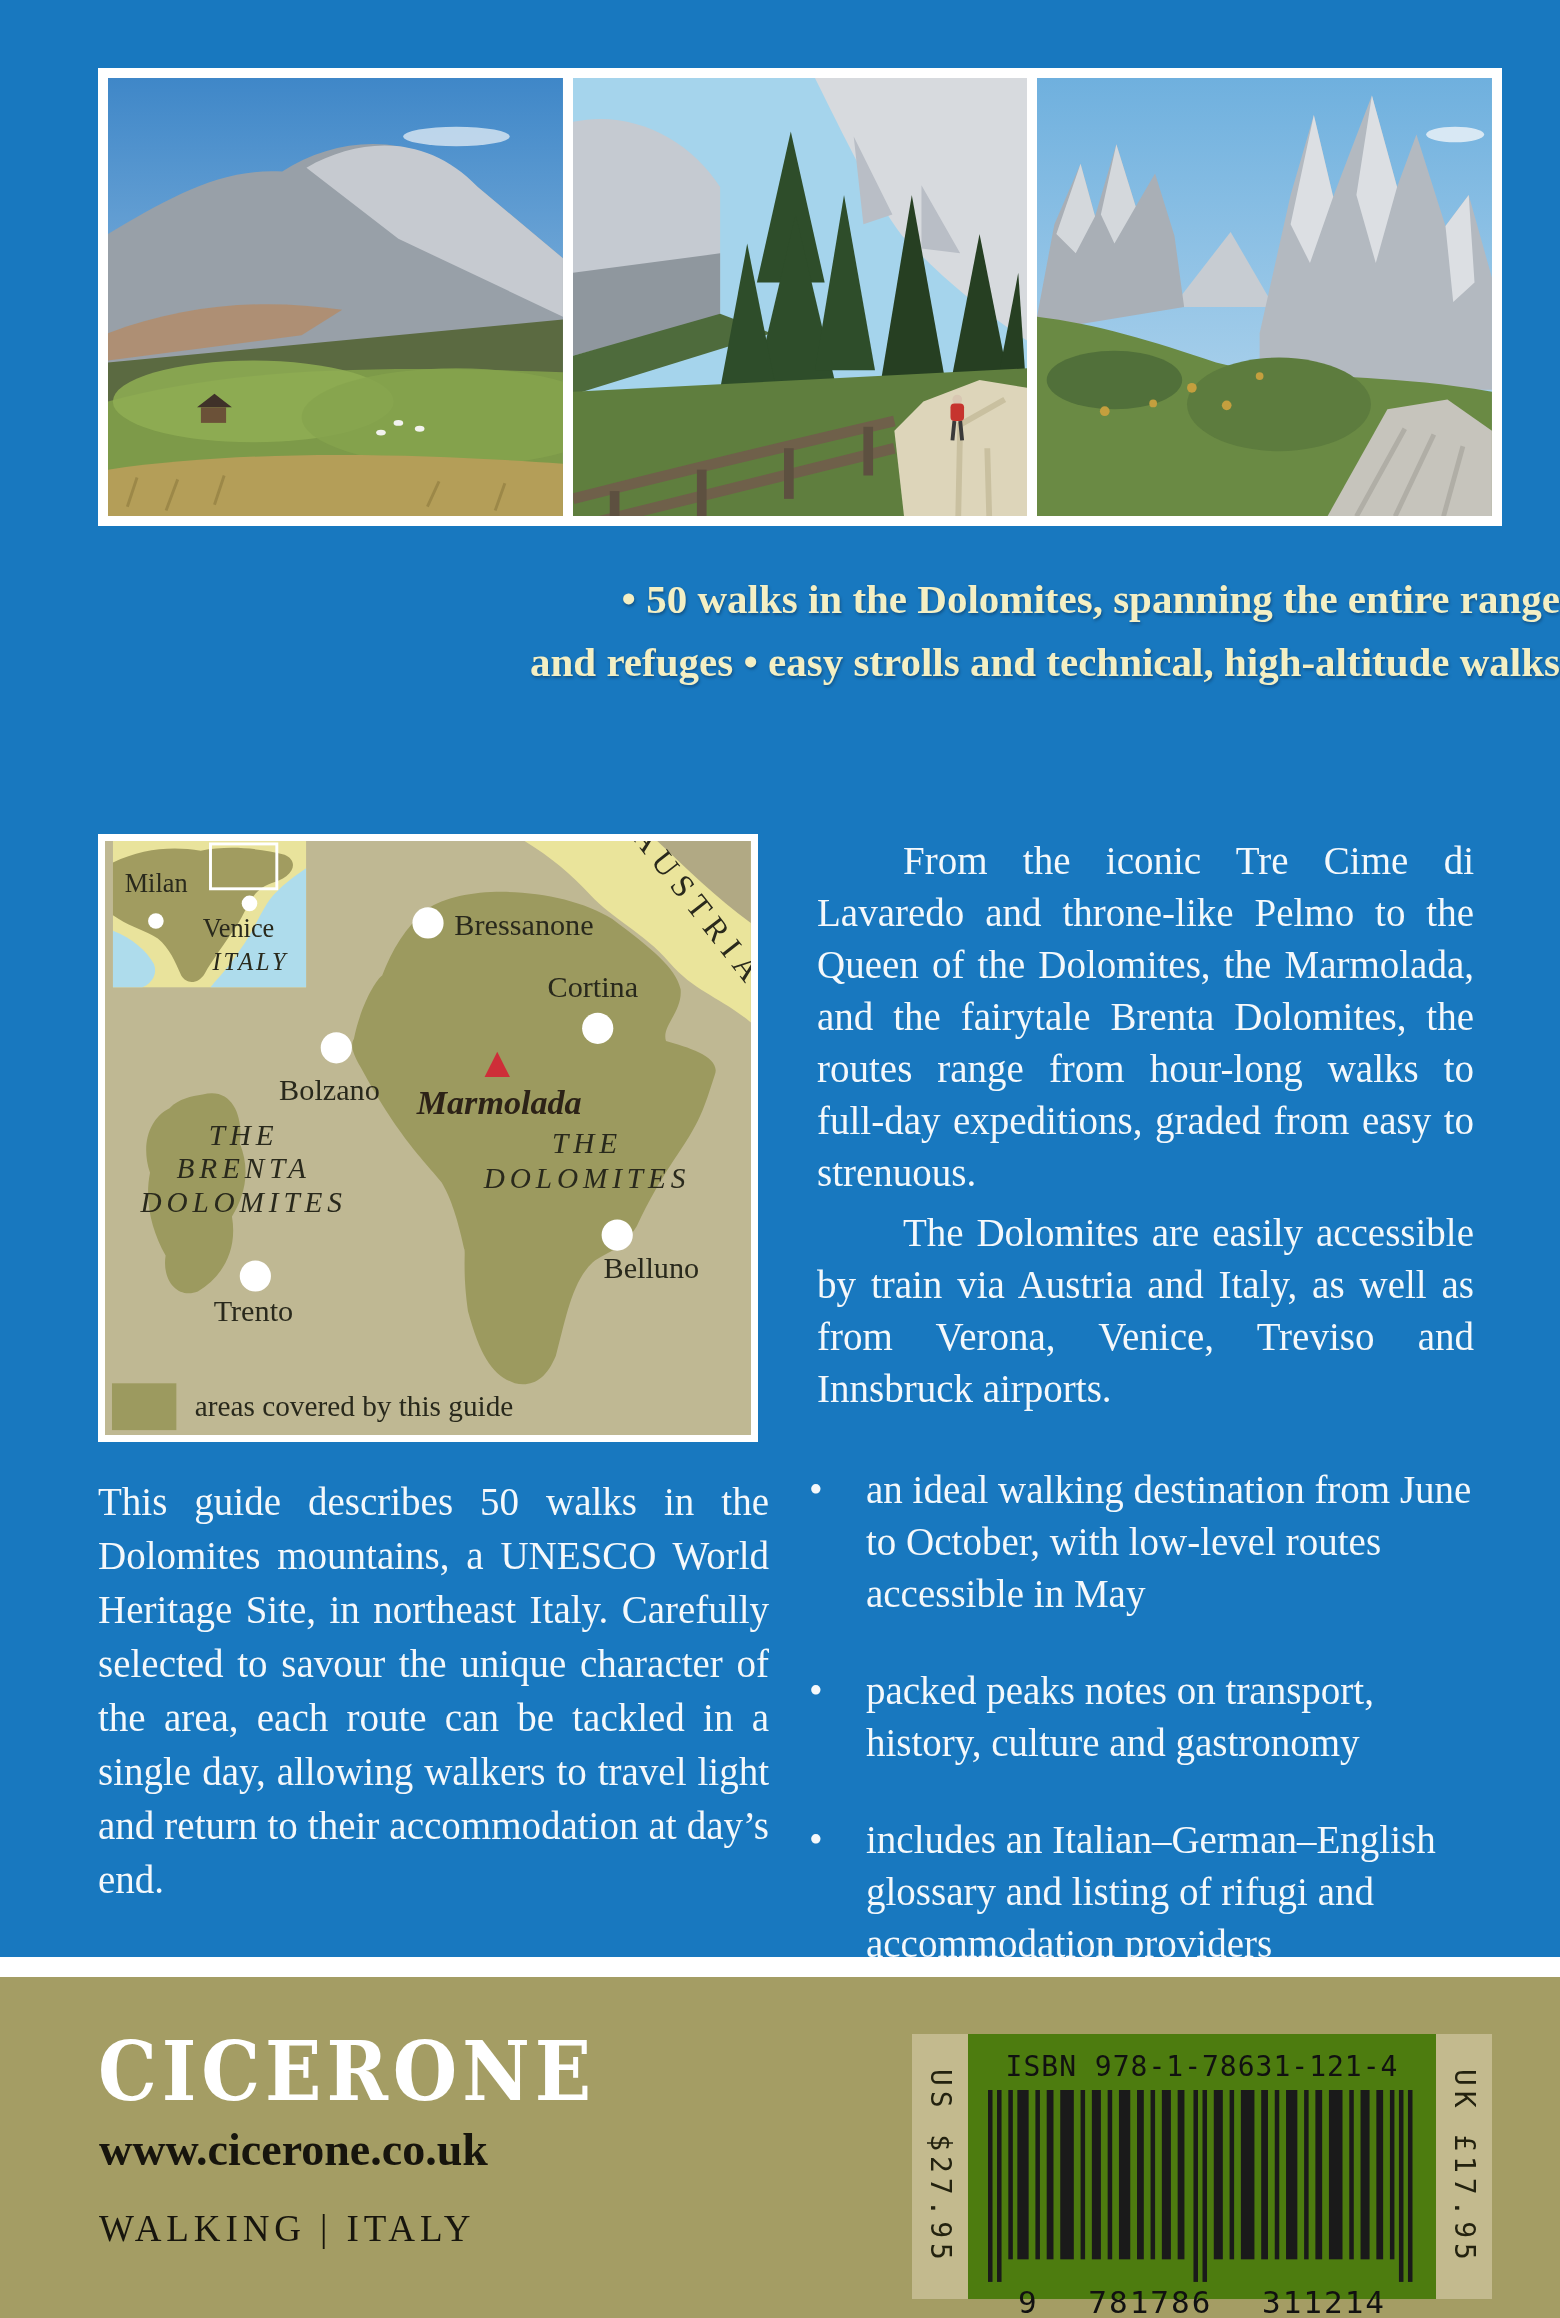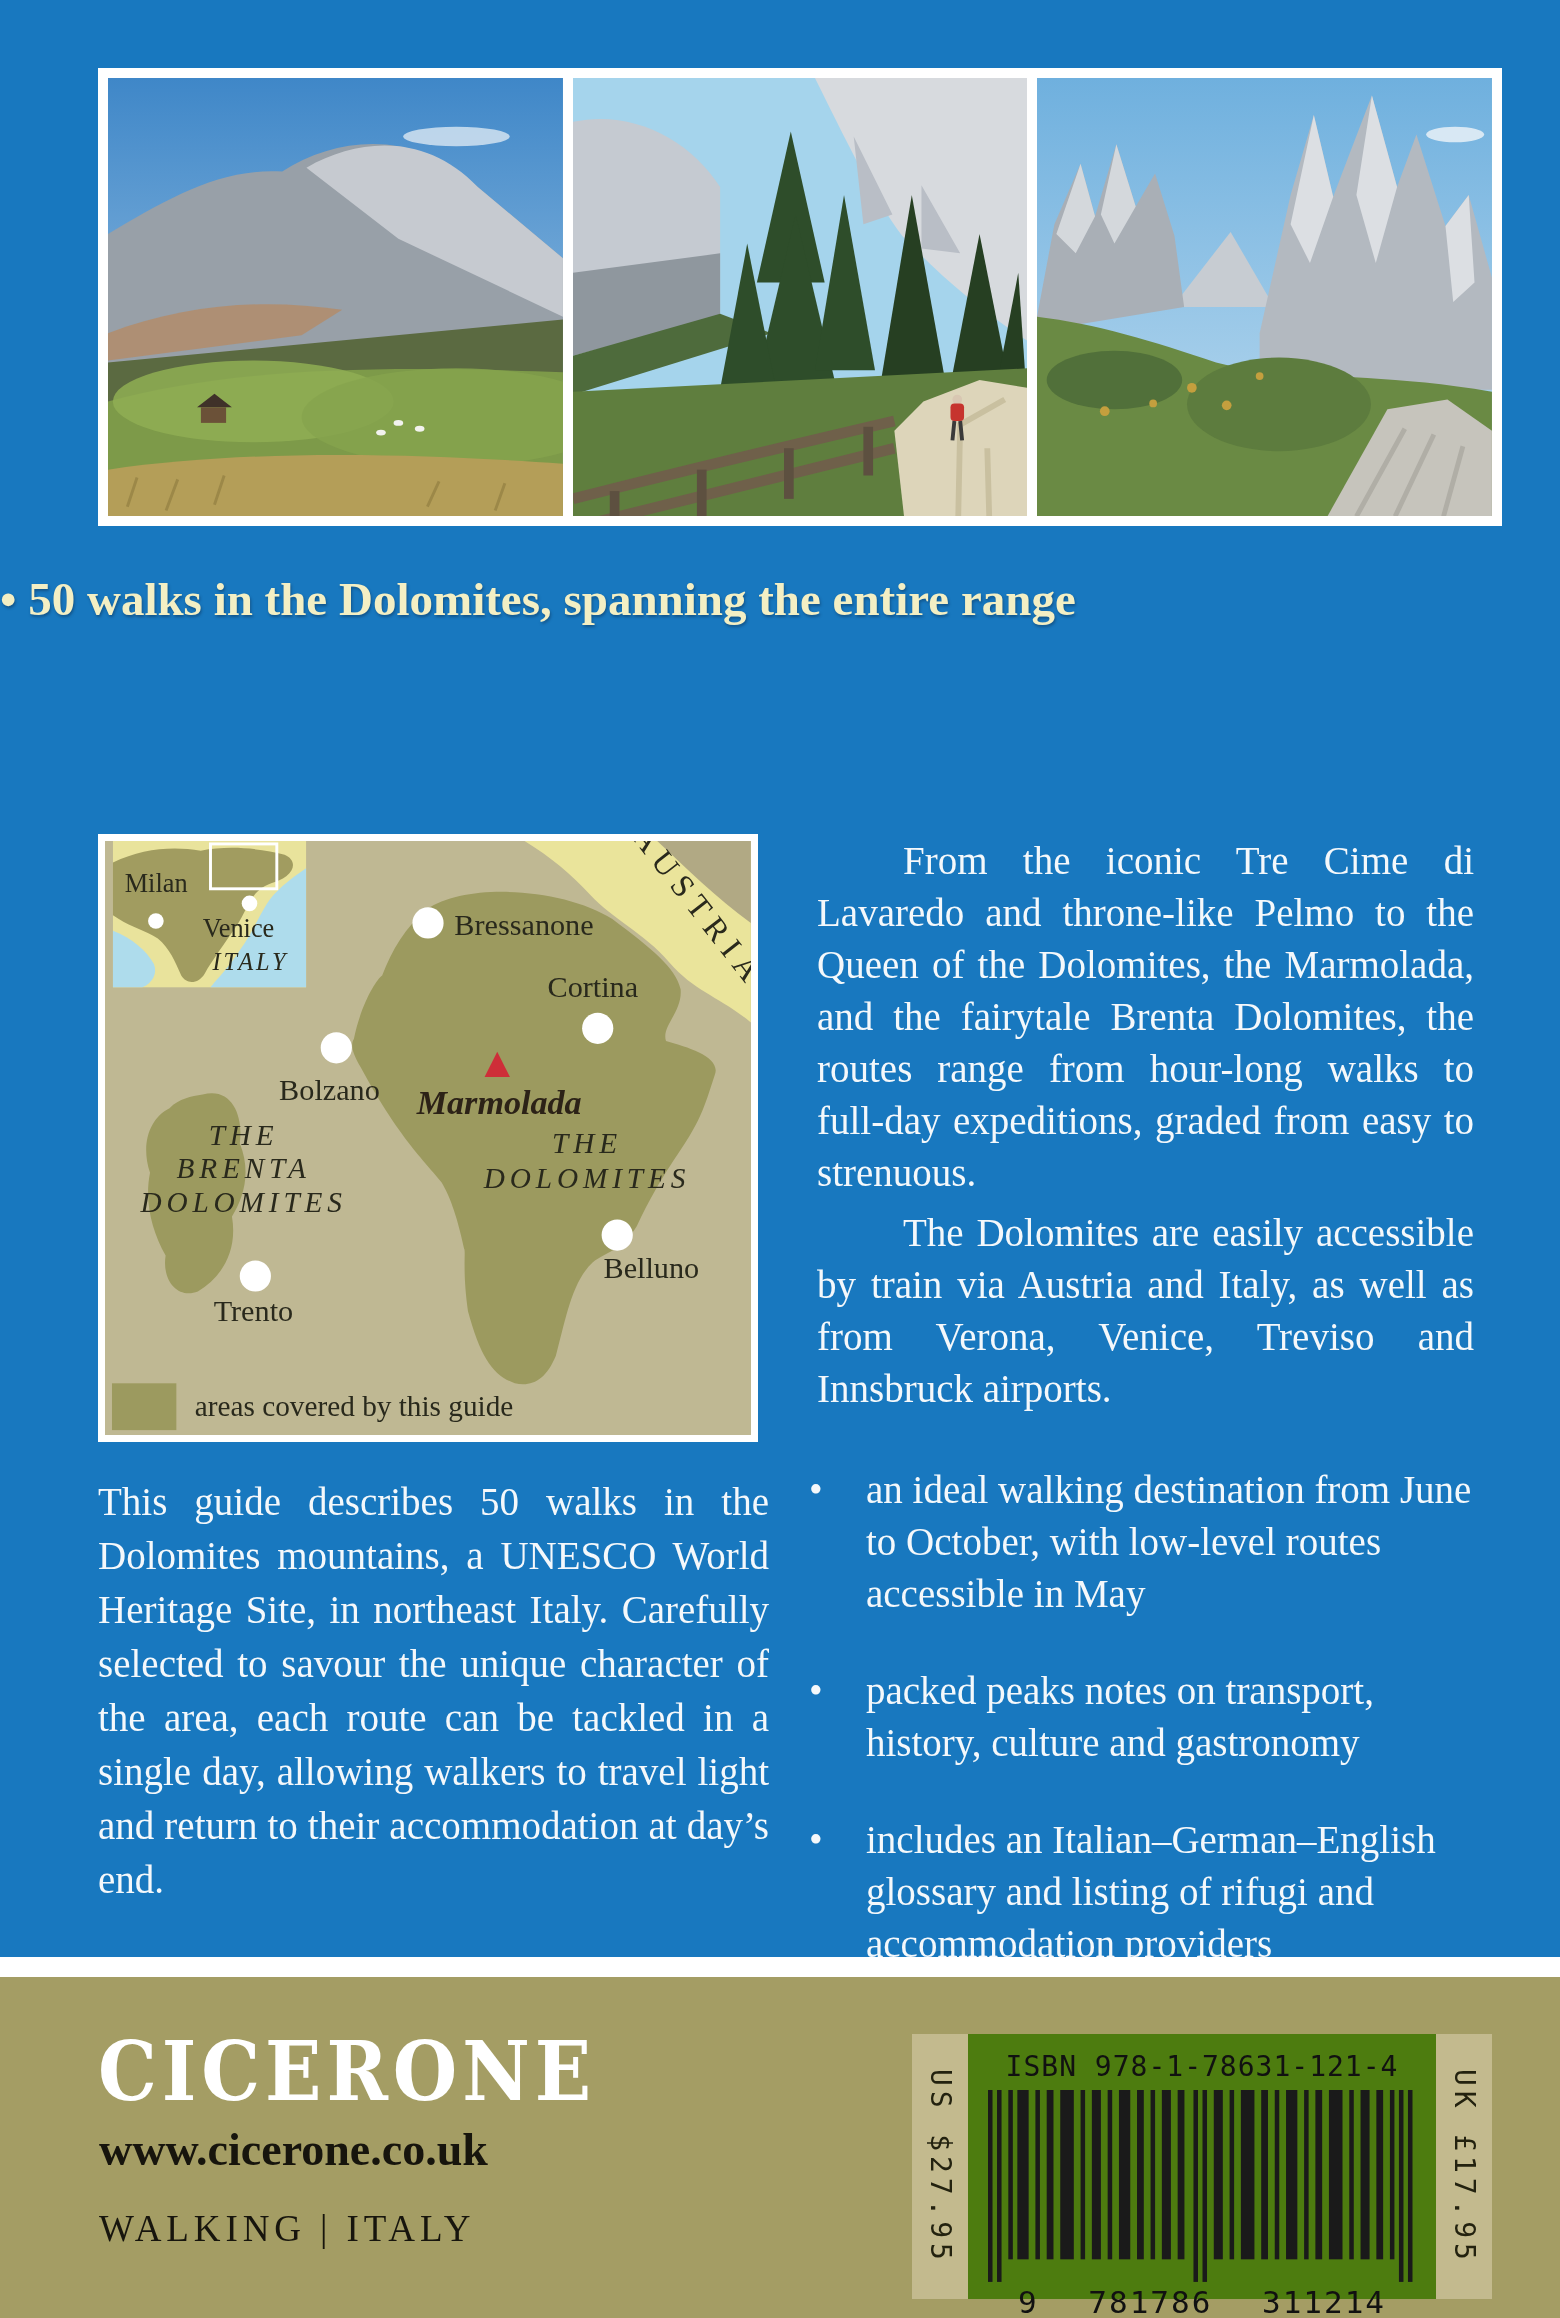--- a/index.html
+++ b/index.html
@@ -6,22 +6,22 @@
   .page{position:relative;width:1560px;height:2318px;background:#1878bf;
         font-family:"Liberation Serif",serif;overflow:hidden;margin:0 auto;}
 
   
   .photo-strip{position:absolute;left:98px;top:68px;width:1404px;height:458px;
       background:#ffffff;display:flex;gap:9.8px;padding:9.8px;box-sizing:border-box;}
   .photo{flex:1;overflow:hidden;background:#9cc;}
   .photo svg{display:block;width:100%;height:100%;}
 
   
-  .highlights{position:absolute;left:0;top:568px;width:1560px;text-align:left;
-      color:#f3efc4;font-weight:bold;font-size:47px;line-height:63px;
+  .highlights{position:absolute;left:0;top:568px;width:1560px;text-align:right;
+      color:#f3efc4;font-weight:bold;font-size:41px;line-height:63px;
       text-shadow:1px 2px 2.9px rgba(10,40,70,.45);}
 
   
   .map-box{position:absolute;left:98px;top:834px;width:646px;height:594px;
       border:7.8px solid #ffffff;background:#bfb893;}
   .map-box svg{display:block;width:646px;height:594px;}
   .mlabel{font-family:"Liberation Serif",serif;font-size:31px;fill:#29291c;}
   .mregion{font-family:"Liberation Serif",serif;font-size:30px;font-style:italic;
       letter-spacing:5px;fill:#29291c;}
   .mpeak{font-family:"Liberation Serif",serif;font-size:35px;font-style:italic;
@@ -162,20 +162,21 @@
           <circle cx="70" cy="342" r="5"></circle>
         </g>
         <path d="M300,450 L362,340 L424,330 L470,362 L470,450 Z" fill="#c6c4bc"></path>
         <path d="M330,450 L380,360 M370,450 L410,366 M420,450 L440,378" stroke="#b0aea6" stroke-width="5" fill="none"></path>
       </svg>
     </div>
   </div>
 
   <div class="highlights">
     <div>• 50 walks in the Dolomites, spanning the entire range</div>
+    <div>and refuges • easy strolls and technical, high-altitude walks</div>
   </div>
 
   <div class="map-box">
     <svg viewBox="0 0 662 609">
       <rect x="0" y="0" width="662" height="609" fill="#bfb893"></rect>
 
       <path d="M430,0 L662,0 L662,186 C628,158 606,156 578,124 C552,94 520,80 498,56 C478,34 456,16 430,0 Z" fill="#eae49b"></path>
       <path d="M566,0 L662,0 L662,84 C626,58 596,28 566,0 Z" fill="#b1a984"></path>
       <text class="maustria" x="600" y="74" text-anchor="middle" transform="rotate(52 600 74)">AUSTRIA</text>
 

